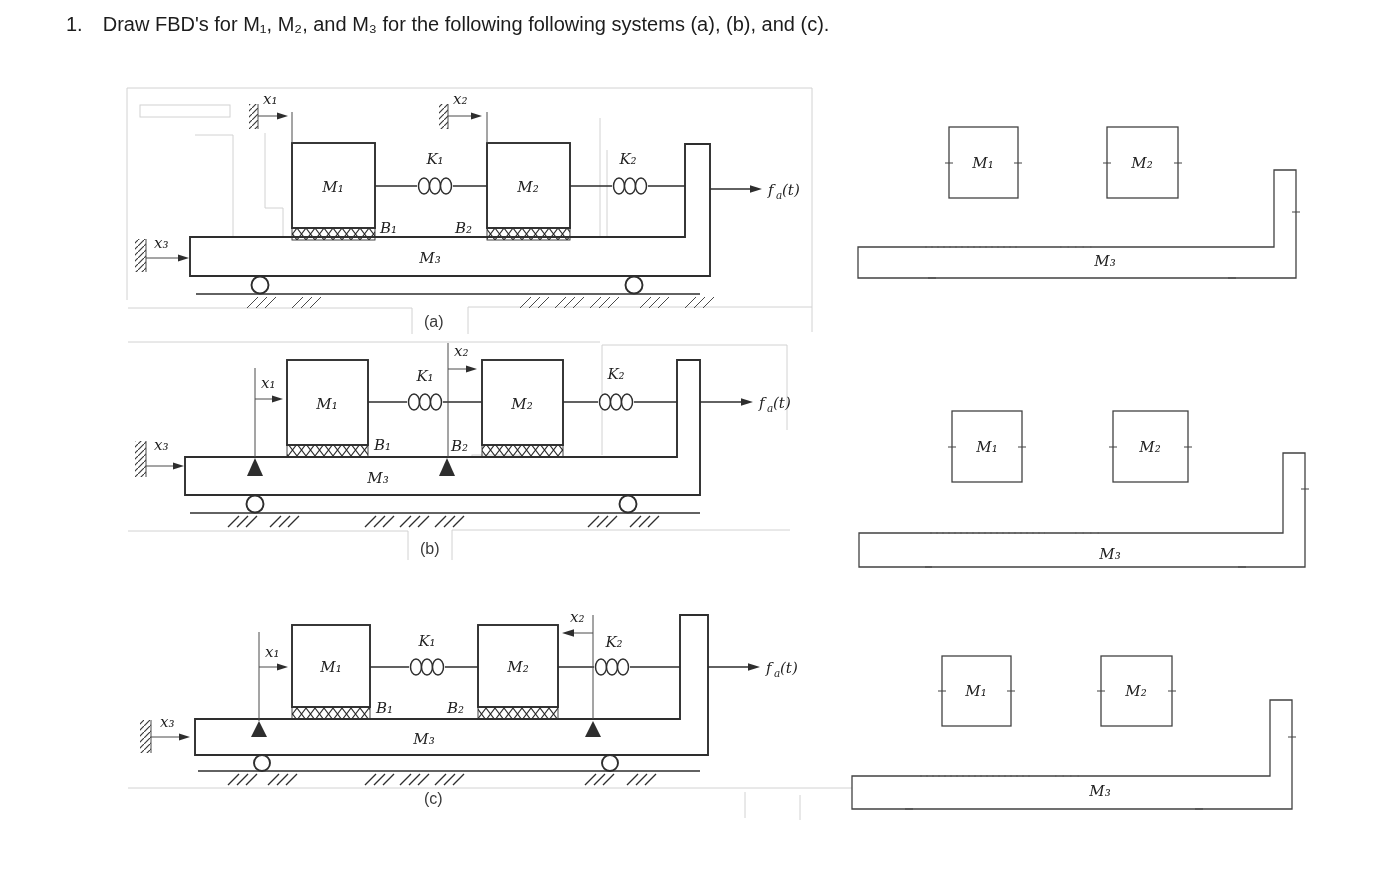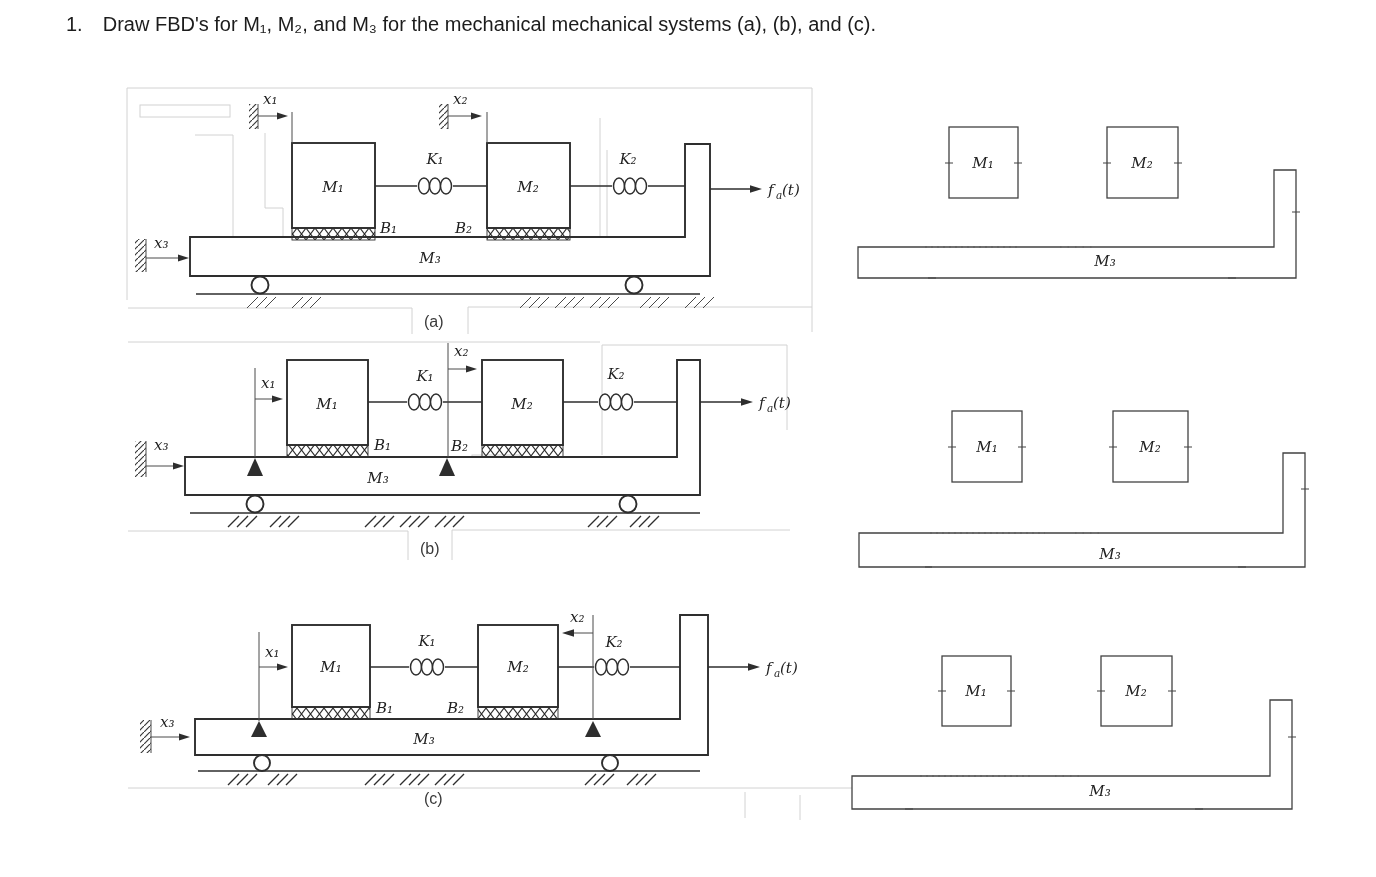--- a/index.html
+++ b/index.html
@@ -23,21 +23,21 @@
   .lbls{font:italic 10.5px "DejaVu Serif","Liberation Serif",serif;fill:#1f1f1f;}
   .cap{font:16px "Liberation Sans","DejaVu Sans",sans-serif;fill:#3a3a3a;}
 </style>
 </head>
 <body>
 
 <div class="page">
 
   <div class="title">
     <span>1.</span>
-    <span>Draw FBD's for M₁, M₂, and M₃ for the mechanical mechanical systems (a), (b), and (c).</span>
+    <span>Draw FBD's for M₁, M₂, and M₃ for the following following systems (a), (b), and (c).</span>
   </div>
 
   <svg class="scene" width="1376" height="877" viewBox="0 0 1376 877">
     <defs>
       <pattern id="xh" width="9" height="12" patternUnits="userSpaceOnUse">
         <path d="M0,0 L9,12 M9,0 L0,12" stroke="#2e2e2e" stroke-width="1.1" fill="none"></path>
       </pattern>
       <pattern id="wh" width="6" height="6" patternUnits="userSpaceOnUse">
         <path d="M-1,7 L7,-1" stroke="#3a3a3a" stroke-width="1.2"></path>
       </pattern>

